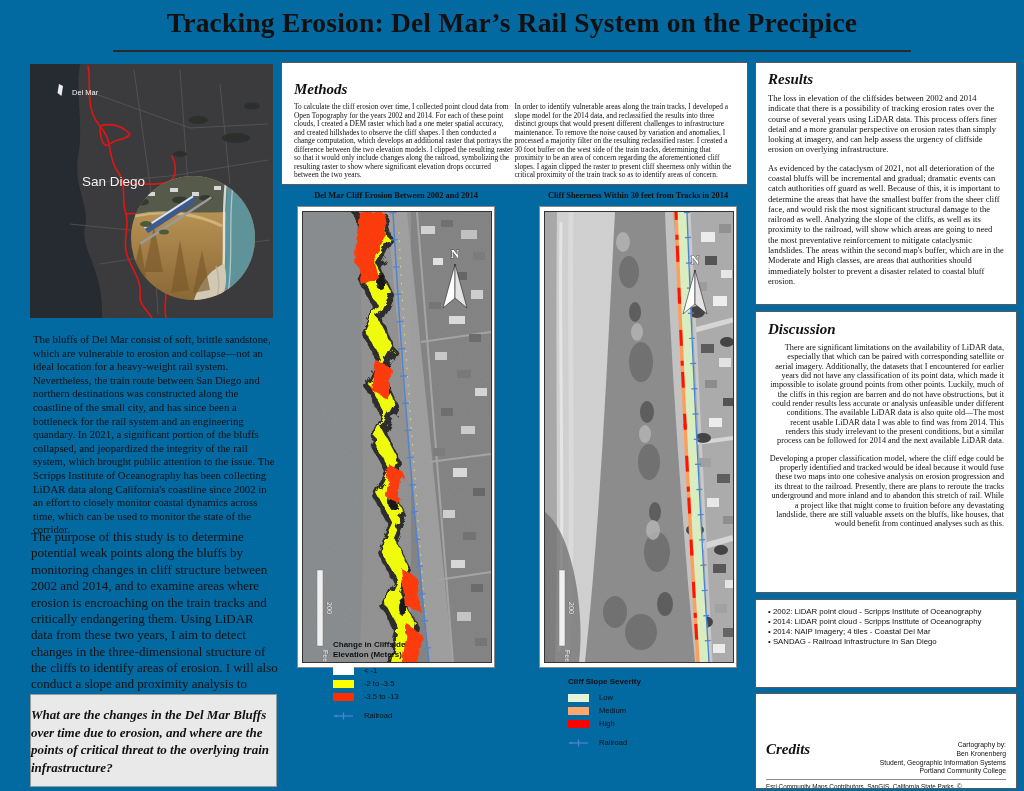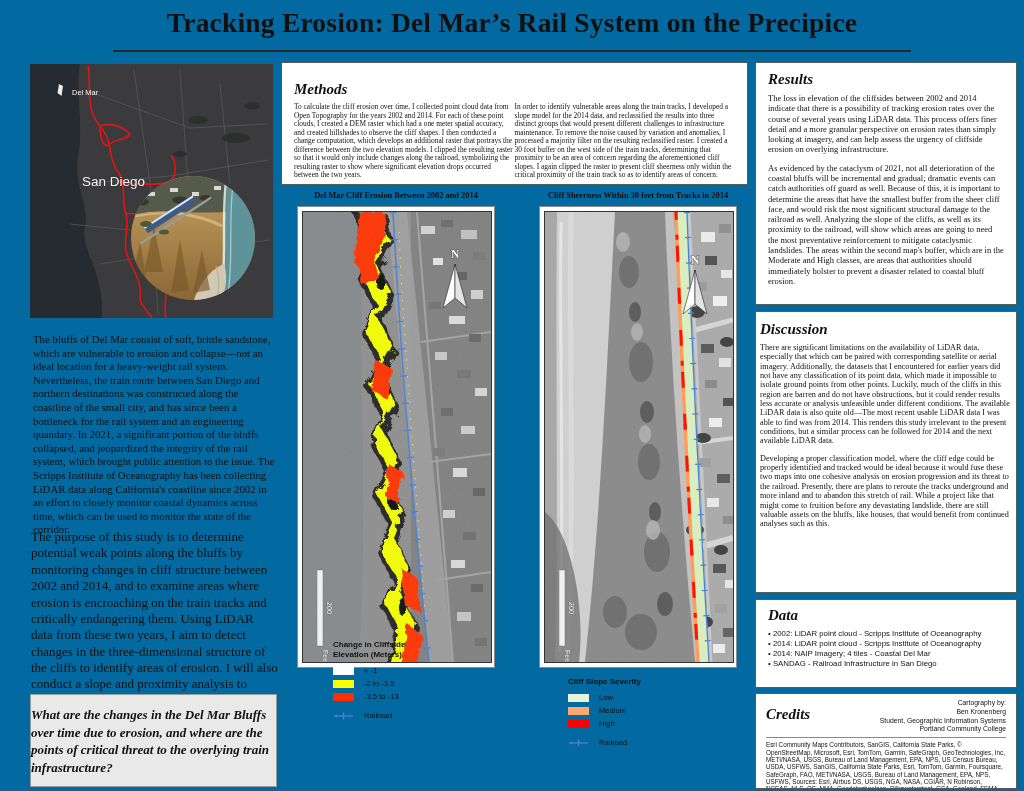--- a/index.html
+++ b/index.html
@@ -7,21 +7,21 @@
           font-family:"Liberation Serif",serif;color:#111;}
   .abs{position:absolute;}
   
   #page-title{left:0;top:7px;width:1024px;text-align:center;font-size:27.5px;font-weight:bold;letter-spacing:.2px;}
   #title-rule{left:113px;top:50px;width:798px;height:2px;background:#2a2a2a;}
   
   .panel{border:1px solid #5a5a5a;background:#fff;box-sizing:border-box;overflow:hidden;}
   .panel h2{margin:0 0 5px 0;font-style:italic;font-weight:bold;font-size:15px;font-family:"Liberation Serif",serif;}
   .body-xs{font-size:7.4px;line-height:1.15;}
   .body-sm{font-size:8.5px;line-height:1.21;}
-  .body-sm2{font-size:8.2px;line-height:1.14;}
+  .body-sm2{font-size:8.2px;line-height:1.14;text-align:right;}
   .para{margin:0 0 8px 0;}
   
   #locator{left:30px;top:64px;width:243px;height:254px;}
   #intro-para-1{left:33px;top:333px;width:245px;font-size:10.8px;line-height:1.26;}
   #intro-para-2{left:31px;top:529px;width:247px;font-size:13px;line-height:1.26;}
   #question-box{left:30px;top:694px;width:247px;height:93px;background:#e9e9e9;border:1px solid #9a9a9a;
                 box-sizing:border-box;padding:11px 0;font-style:italic;font-weight:600;
                 font-size:13px;line-height:1.36;}
   
   #methods-box{left:281px;top:62px;width:467px;height:123px;padding:18px 12px;}
@@ -40,25 +40,25 @@
   .legend .ltitle{font-weight:bold;font-size:8px;line-height:1.25;white-space:pre-line;margin-bottom:6px;}
   .lrow{display:flex;align-items:center;margin-bottom:4px;}
   .swatch{width:21px;height:8px;margin-right:10px;flex:0 0 auto;}
   .llabel{font-size:7.6px;}
   .rail-row{margin-top:10px;}
   #legend1{left:333px;top:640px;width:160px;}
   #legend2{left:568px;top:671px;width:160px;}
   #legend2 .ltitle{margin-top:6px;}
   
   #results-box{left:755px;top:62px;width:262px;height:243px;padding:8px 12px;}
-  #discussion-box{left:755px;top:311px;width:262px;height:282px;padding:9px 4px;}
+  #discussion-box{left:755px;top:311px;width:262px;height:282px;padding:9px 12px;}
   #data-box{left:755px;top:599px;width:262px;height:89px;padding:7px 12px;}
   #data-box .ditem{font-family:"Liberation Sans",sans-serif;font-size:7.8px;line-height:1.3;}
   #credits-box{left:755px;top:693px;width:262px;height:96px;padding:5px 10px;}
-  #credits-head{display:flex;justify-content:space-between;align-items:center;}
+  #credits-head{display:flex;justify-content:space-between;align-items:flex-start;margin-top:42px;}
   #credits-byline{text-align:right;font-family:"Liberation Sans",sans-serif;font-size:6.8px;line-height:1.3;}
   #credits-sep{height:1px;background:#8a8a8a;margin:3px 0 3px 0;}
   #credits-attribution{font-family:"Liberation Sans",sans-serif;font-size:6.3px;line-height:1.16;}
 </style>
 </head>
 <body>
 
 <div id="poster">
 
   <div class="abs" id="page-title">Tracking Erosion: Del Mar’s Rail System on the Precipice</div>
@@ -416,21 +416,20 @@
     <p class="para body-sm">As evidenced by the cataclysm of 2021, not all deterioration of the coastal bluffs will be incremental and gradual; dramatic events can catch authorities off guard as well. Because of this, it is important to determine the areas that have the smallest buffer from the sheer cliff face, and would risk the most significant structural damage to the railroad as well. Analyzing the slope of the cliffs, as well as its proximity to the railroad, will show which areas are going to need the most preventative reinforcement to mitigate cataclysmic landslides. The areas within the second map's buffer, which are in the Moderate and High classes, are areas that authorities should immediately bolster to prevent a disaster related to coastal bluff erosion.</p>
   </div>
 
   <div class="abs panel" id="discussion-box">
     <h2>Discussion</h2>
     <p class="para body-sm2">There are significant limitations on the availability of LiDAR data, especially that which can be paired with corresponding satellite or aerial imagery. Additionally, the datasets that I encountered for earlier years did not have any classification of its point data, which made it impossible to isolate ground points from other points. Luckily, much of the cliffs in this region are barren and do not have obstructions, but it could render results less accurate or analysis unfeasible under different conditions. The available LiDAR data is also quite old—The most recent usable LiDAR data I was able to find was from 2014. This renders this study irrelevant to the present conditions, but a similar process can be followed for 2014 and the next available LiDAR data.</p>
     <p class="para body-sm2">Developing a proper classification model, where the cliff edge could be properly identified and tracked would be ideal because it would fuse these two maps into one cohesive analysis on erosion progression and its threat to the railroad. Presently, there are plans to reroute the tracks underground and more inland and to abandon this stretch of rail. While a project like that might come to fruition before any devastating landslide, there are still valuable assets on the bluffs, like houses, that would benefit from continued analyses such as this.</p>
   </div>
 
   <div class="abs panel" id="data-box">
-    <h2>Data</h2>
     <div class="ditem">• 2002: LiDAR point cloud - Scripps Institute of Oceanography</div>
     <div class="ditem">• 2014: LiDAR point cloud - Scripps Institute of Oceanography</div>
     <div class="ditem">• 2014: NAIP Imagery; 4 tiles - Coastal Del Mar</div>
     <div class="ditem">• SANDAG - Railroad Infrastructure in San Diego</div>
   </div>
 
   <div class="abs panel" id="credits-box">
     <div id="credits-head">
       <h2>Credits</h2>
       <div id="credits-byline">

